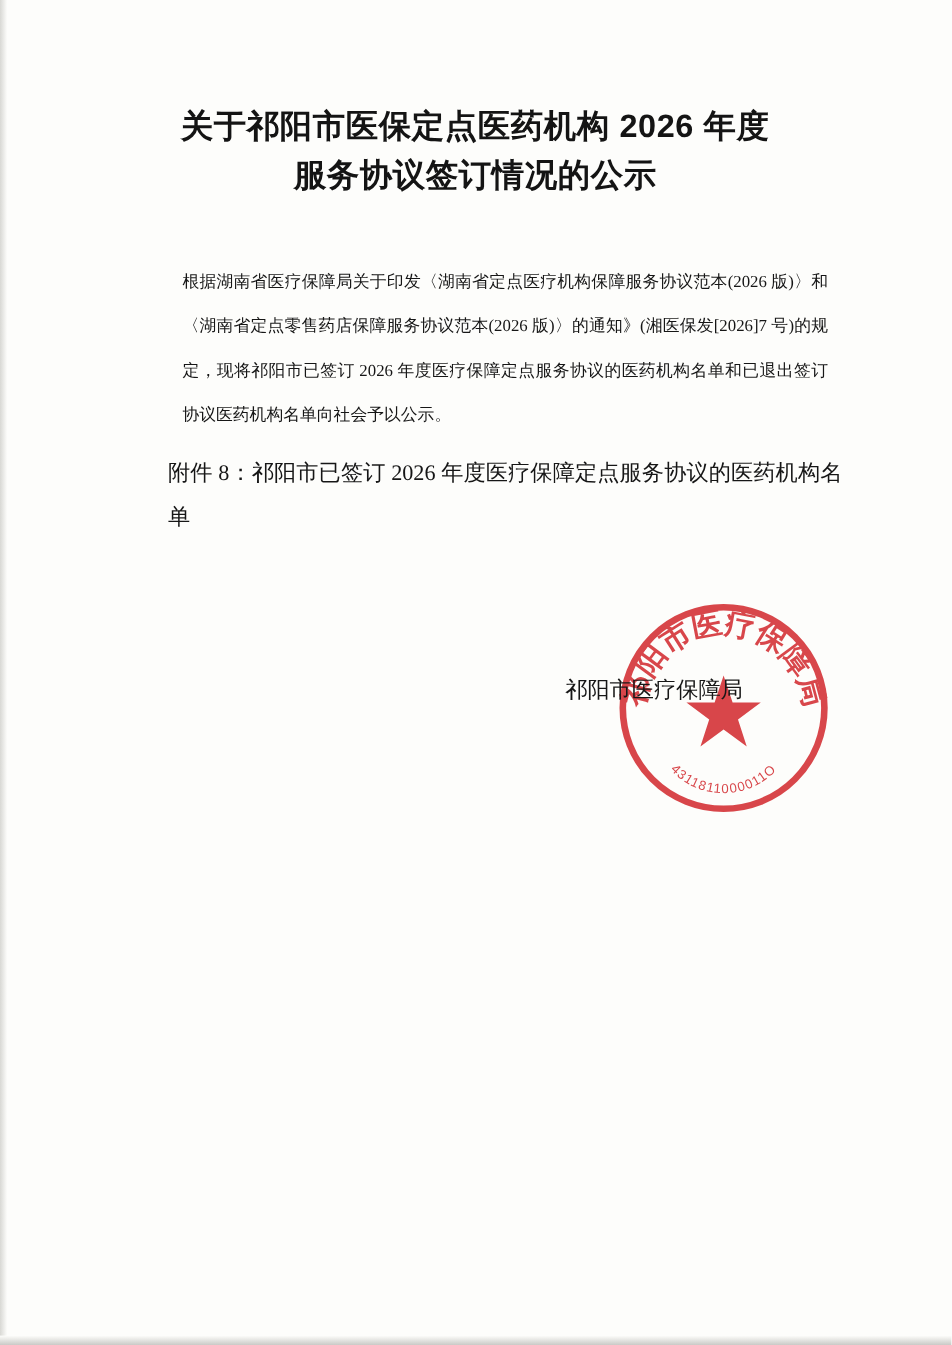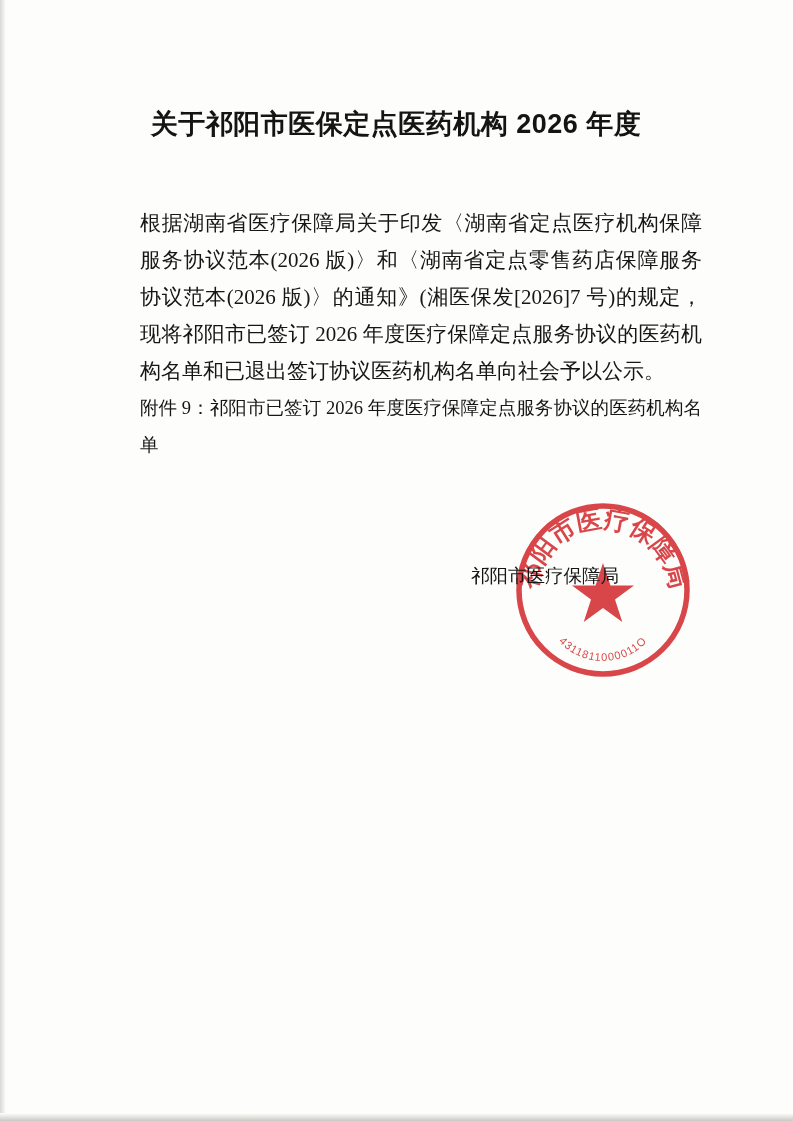--- a/index.html
+++ b/index.html
@@ -36,46 +36,46 @@
   }
   .content {
     position: absolute;
     left: 0; top: 0;
     width: 793px;
     height: 1121px;
   }
   .doc-title {
     position: absolute;
     left: 96px;
-    top: 104px;
+    top: 85px;
     width: 600px;
     text-align: center;
     font-family: "Liberation Sans", "DejaVu Sans", sans-serif;
     font-weight: bold;
     font-size: 27px;
     line-height: 41px;
     color: #141414;
     letter-spacing: 0.5px;
   }
   .doc-title .line2 {
     display: block;
   }
   .body-block {
     position: absolute;
     left: 140px;
     top: 205px;
     width: 562px;
   }
   .para {
-    font-size: 21px;
+    font-size: 14px;
     line-height: 37px;
     color: #161616;
     text-align: justify;
     text-justify: inter-ideograph;
-    margin: 0;
+    margin: 12px;
     text-indent: 0;
   }
   .para.indent {
     text-indent: 0;
   }
   .attach {
     font-size: 18.5px;
     line-height: 37px;
     color: #161616;
     margin: 0;
@@ -134,25 +134,26 @@
 <body>
 
 <div class="page">
   <div class="page-edge-left"></div>
   <div class="page-edge-bottom"></div>
 
   <div class="content">
 
     <div class="doc-title">
       <span>关于祁阳市医保定点医药机构 2026 年度</span>
+      <span class="line2">服务协议签订情况的公示</span>
     </div>
 
     <div class="body-block">
       <p class="para indent">根据湖南省医疗保障局关于印发〈湖南省定点医疗机构保障服务协议范本(2026 版)〉和〈湖南省定点零售药店保障服务协议范本(2026 版)〉的通知》(湘医保发[2026]7 号)的规定，现将祁阳市已签订 2026 年度医疗保障定点服务协议的医药机构名单和已退出签订协议医药机构名单向社会予以公示。</p>
-      <p class="attach">附件 9：祁阳市已签订 2026 年度医疗保障定点服务协议的医药机构名单</p>
+      <p class="attach">附件 8：祁阳市已签订 2026 年度医疗保障定点服务协议的医药机构名单</p>
     </div>
 
     <div class="seal">
       <svg viewBox="0 0 190 190" xmlns="http://www.w3.org/2000/svg">
         <circle class="seal-ring" cx="95" cy="95" r="84"></circle>
         <polygon class="seal-star" points="95,68 102.5,90.5 126,90.5 107,104.5 114.3,127 95,113 75.7,127 83,104.5 64,90.5 87.5,90.5"></polygon>
         <path id="sealArcTop" d="M 28 100 A 67 67 0 0 1 162 100" fill="none"></path>
         <text class="seal-text" font-size="25">
           <textPath href="#sealArcTop" startOffset="50%" text-anchor="middle">祁阳市医疗保障局</textPath>
         </text>

